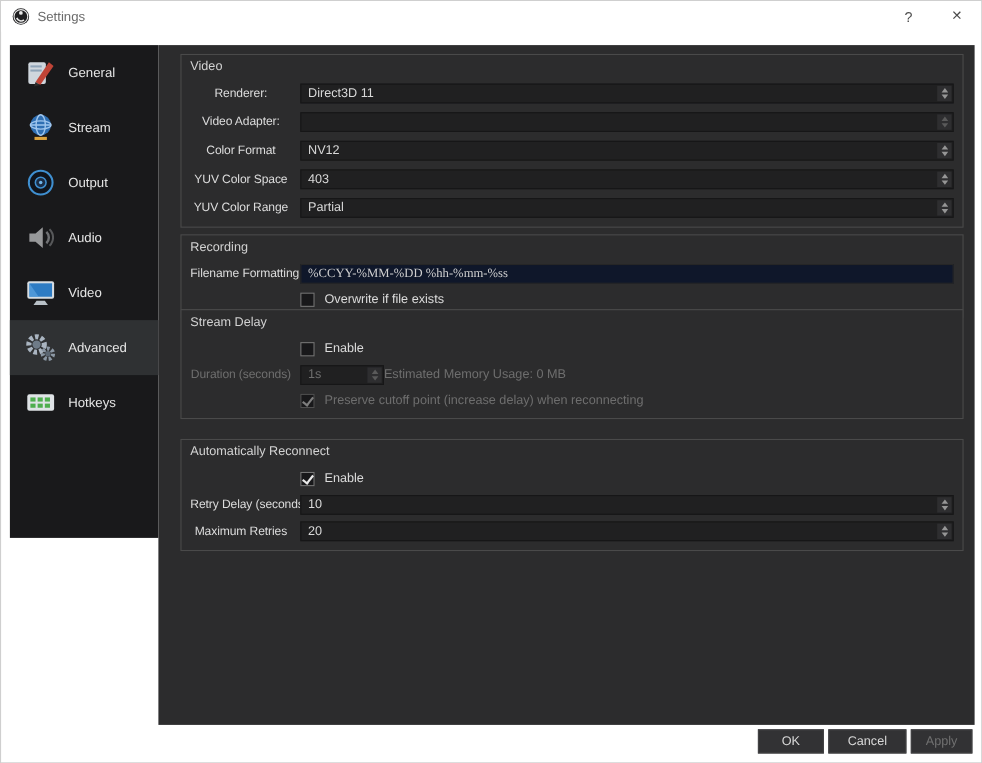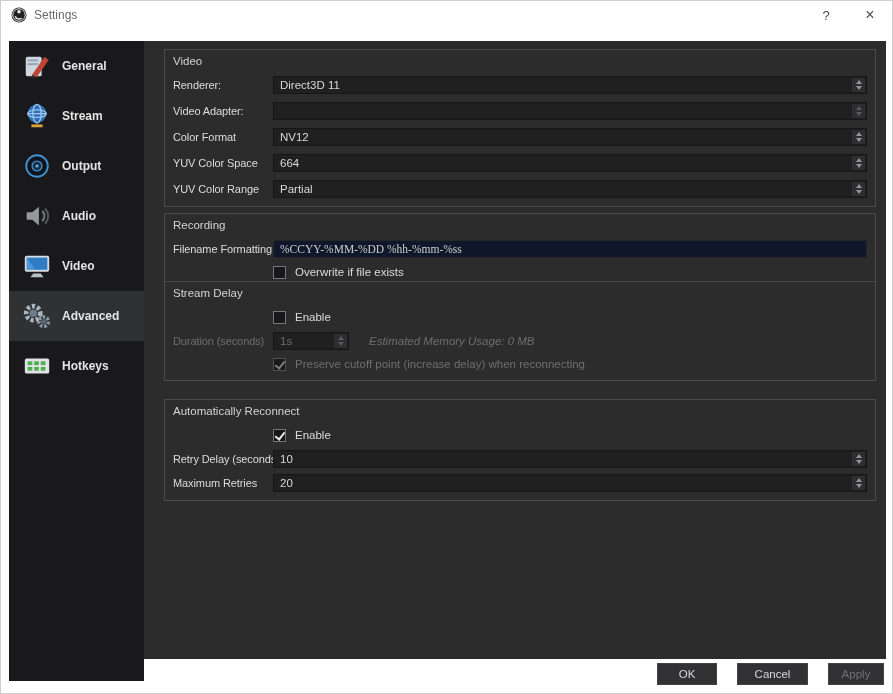--- a/index.html
+++ b/index.html
@@ -13,60 +13,60 @@
   
   .titlebar { position:absolute; left:0; top:0; width:100%; height:28px; background:#ffffff; display:flex; align-items:center; }
   .obs-logo { width:16px; height:16px; margin-left:10px; display:inline-block; }
   .obs-logo svg { width:16px; height:16px; display:block; }
   .title-text { margin-left:7px; font-size:12px; color:#6b6b6b; }
   .tb-btns { margin-left:auto; display:flex; height:100%; }
   .tb-btn { width:44px; height:100%; display:flex; align-items:center; justify-content:center; color:#4d4d4d; cursor:default; }
   .tb-btn.help { font-size:13px; }
   .tb-btn.close { font-size:16px; }
   
-  .sidebar { position:absolute; left:8px; top:40px; width:135px; height:640px; background:#19191b;font-weight:bold; }
+  .sidebar { position:absolute; left:8px; top:40px; width:135px; height:448px; background:#19191b; }
   .nav-item { height:50px; display:flex; align-items:center; padding-left:13px; color:#e4e4e4; font-size:12px; }
   .nav-item.selected { background:#2f3133; }
   .nav-icon { width:30px; height:30px; flex:0 0 30px; margin-right:10px; }
   .nav-icon svg { width:30px; height:30px; display:block; }
   
   .main { position:absolute; left:143px; top:40px; width:742px; height:618px; background:#2c2c2d; }
   .group { position:absolute; left:20px; width:712px; border:1px solid #4a4a4a; background:#2c2c2d; padding:4px 8px 8px 8px; }
   .group-title { font-size:11.5px; color:#d2d2d2; height:14px; line-height:14px; }
   .row { display:flex; align-items:center; margin-top:8px; height:18px; }
   .row.tight { margin-top:6px; height:16px; }
-  .lbl { flex:0 0 100px; text-align:left; padding-right:8px; font-size:11px; letter-spacing:-0.1px; color:#dcdcdc; white-space:nowrap; overflow:hidden; }
+  .lbl { flex:0 0 100px; text-align:center; padding-right:8px; font-size:11px; letter-spacing:-0.1px; color:#dcdcdc; white-space:nowrap; overflow:hidden; }
   .lbl.dim, .txt.dim { color:#6e6e6e; }
   
   .combo { position:relative; flex:1 1 auto; height:18px; background:#202021; border:1px solid #161617; display:flex; align-items:center; padding:0 18px 0 6px; }
   .combo.small { flex:0 0 76px; }
   .combo-val { font-size:11.5px; color:#d8d8d8; white-space:nowrap; overflow:hidden; }
   .combo.disabled .combo-val { color:#6e6e6e; }
   .spin { position:absolute; right:1px; top:1px; bottom:1px; width:13px; background:#2e2e30; display:flex; flex-direction:column; align-items:center; justify-content:center; }
   .spin i { display:block; width:0; height:0; border-left:3px solid transparent; border-right:3px solid transparent; }
   .spin .up { border-bottom:4px solid #969696; margin-bottom:2px; }
   .spin .dn { border-top:4px solid #969696; }
   .combo.disabled .spin .up { border-bottom-color:#5a5a5a; }
   .combo.disabled .spin .dn { border-top-color:#5a5a5a; }
   
   .textinput { flex:1 1 auto; height:18px; background:#0f172a; border:1px solid #262626; color:#cfcfcf; font-size:11.5px; padding:0 6px; font-family:Liberation Serif, serif; outline:none; }
   
   .cb { position:relative; width:13px; height:13px; flex:0 0 13px; background:#18181a; border:1px solid #767676; margin-right:9px; }
   .cb.checked::after { content:""; position:absolute; left:3px; top:0; width:4px; height:8px; border-right:2px solid #e9e9e9; border-bottom:2px solid #e9e9e9; transform:rotate(38deg); }
   .cb.dim { border-color:#505050; }
   .cb.dim.checked::after { border-color:#7e7e7e; }
   .txt { font-size:11.5px; color:#dcdcdc; white-space:nowrap; }
-  .mem { margin-left:20px;font-style:italic; }
+  .mem { margin-left:0; }
   
   #grp-video { top:8px; }
   #grp-recording { top:172px; }
   #grp-delay { top:240px; }
   #grp-reconnect { top:358px; }
   
-  .footer { position:absolute; right:8px; top:662px; display:flex; gap:20px;align-items:flex-end; }
+  .footer { position:absolute; right:8px; top:662px; display:flex; gap:4px;align-items:flex-end; }
   .btn { width:71px; height:22px; background:#323234; border:1px solid #424244; color:#d8d8d8; font-size:11.5px; display:flex; align-items:center; justify-content:center; }
   .btn.ok { width:60px; }
   .btn.apply { width:56px; color:#707070; }
 </style>
 </head>
 <body>
 
 <div class="titlebar">
   <span class="obs-logo">
     <svg viewBox="0 0 32 32">
@@ -206,21 +206,21 @@
         <span class="combo-val">NV12</span>
         <span class="spin">
             <i class="up"></i>
             <i class="dn"></i>
           </span>
       </div>
     </div>
     <div class="row">
       <span class="lbl">YUV Color Space</span>
       <div class="combo">
-        <span class="combo-val">664</span>
+        <span class="combo-val">403</span>
         <span class="spin">
             <i class="up"></i>
             <i class="dn"></i>
           </span>
       </div>
     </div>
     <div class="row">
       <span class="lbl">YUV Color Range</span>
       <div class="combo">
         <span class="combo-val">Partial</span>

